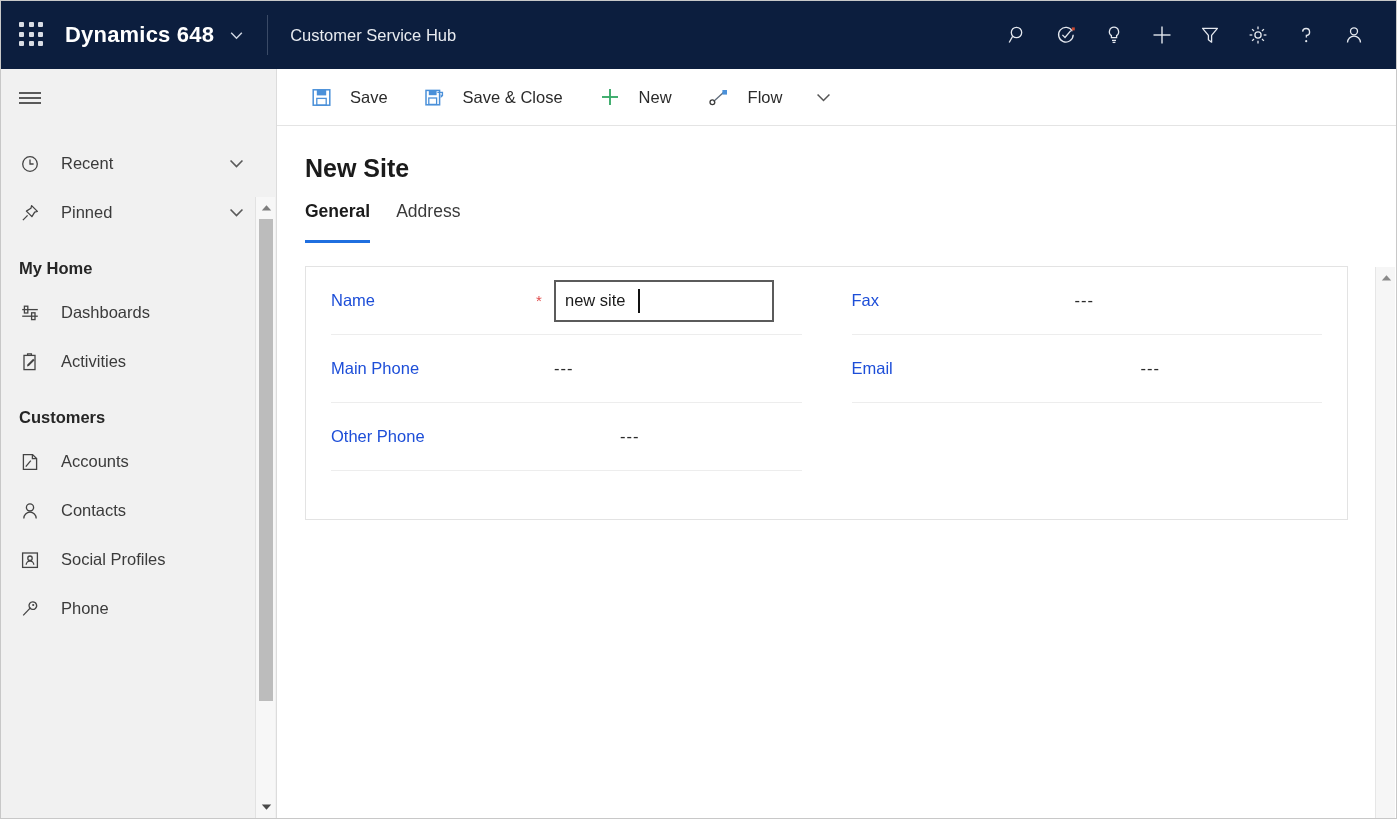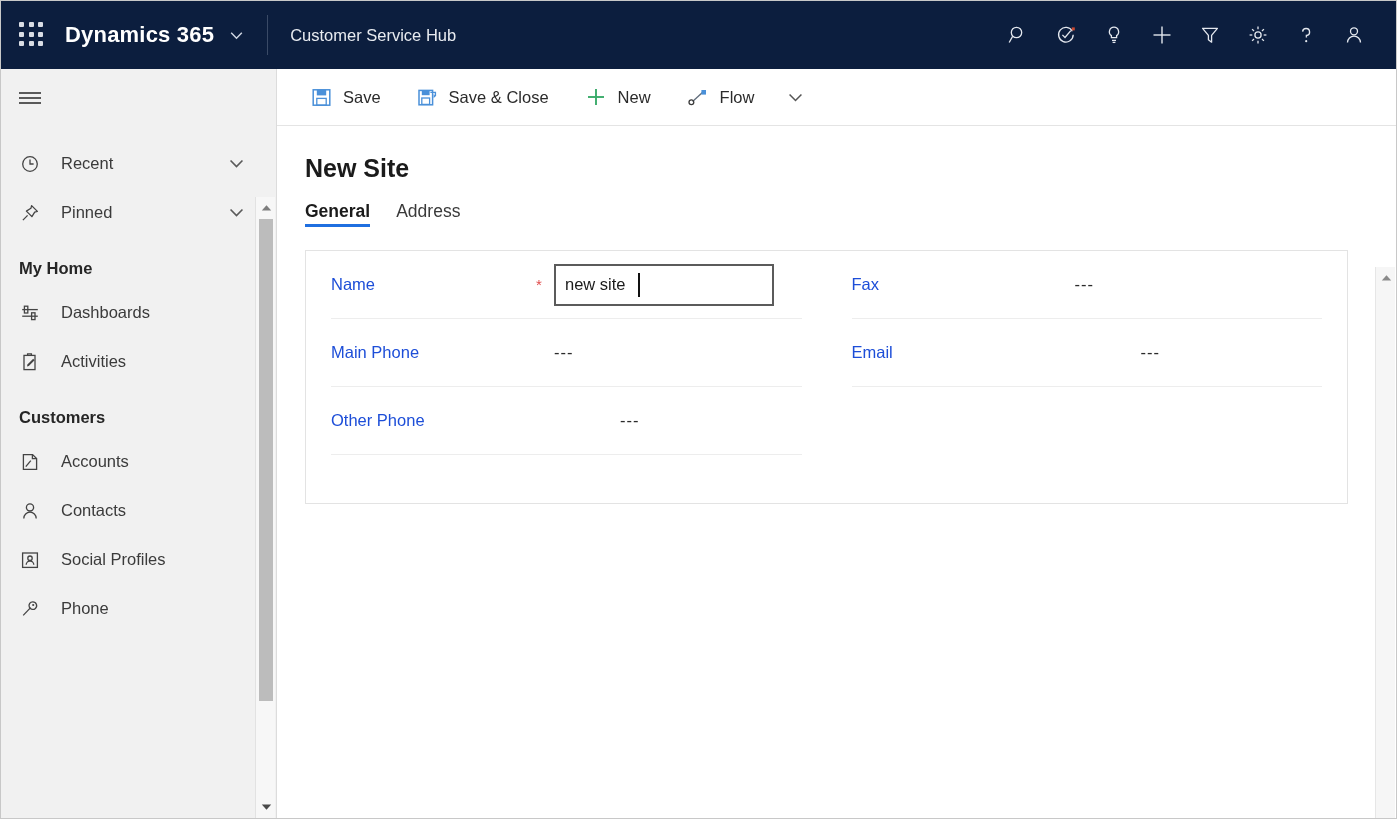--- a/index.html
+++ b/index.html
@@ -118,37 +118,37 @@
   
   .main { flex: 1 1 auto; display:flex; flex-direction: column; min-width:0; background:#fff; position:relative; }
   .cmdbar {
     height: 57px; flex: 0 0 57px;
     border-bottom: 1px solid #e4e4e4;
     display: flex; align-items: center;
     padding-left: 22px;
     background: #ffffff;
   }
   .cmd {
-    display: flex; align-items: center; gap: 11px;
+    display: flex; align-items: center; gap: 18px;
     height: 38px; padding: 0 12px; margin-right: 12px;
     cursor: pointer; color: #2b2b2b; font-size: 16.5px;
     white-space: nowrap;
   }
   .cmd-ico { display:flex; align-items:center; }
   .cmd-chev { width:34px; height:38px; display:flex; align-items:center; justify-content:center; cursor:pointer; color:#555; }
 
   .content { flex: 1 1 auto; position: relative; overflow: hidden; padding-left: 28px; }
 
   .page-title {
     font-size: 25px; font-weight: bold; color: #1b1b1b;
     margin-top: 28px;
   }
   .tabs { display:flex; gap: 26px; margin-top: 18px; }
   .tab {
-    font-size: 17.5px; color: #3a3a3a; padding-bottom: 5px;
+    font-size: 17.5px; color: #3a3a3a; padding-bottom: 21px;
     cursor: pointer; position: relative;
   }
   .tab.active { color:#1b1b1b; font-weight: bold; }
   .tab.active:after {
     content:''; position:absolute; left:0; right:0; bottom:0;
     height: 3px; background: #1f6fe0;
   }
 
   .card {
     margin-top: 23px;
@@ -207,21 +207,21 @@
       <i></i>
         <i></i>
         <i></i>
         <i></i>
         <i></i>
         <i></i>
         <i></i>
         <i></i>
         <i></i>
     </div>
-    <div class="brand">Dynamics 365</div>
+    <div class="brand">Dynamics 648</div>
     <div class="brand-chev">
       <svg width="17" height="17" viewBox="0 0 16 16">
           <path d="M3 5.5 L8 10.5 L13 5.5" fill="none" stroke="currentColor" stroke-width="1.4"></path>
         </svg>
     </div>
     <div class="appname">Customer Service Hub</div>
 
     <div class="topicons">
       <div class="topicon">
         <svg width="22" height="22" viewBox="0 0 22 22">

